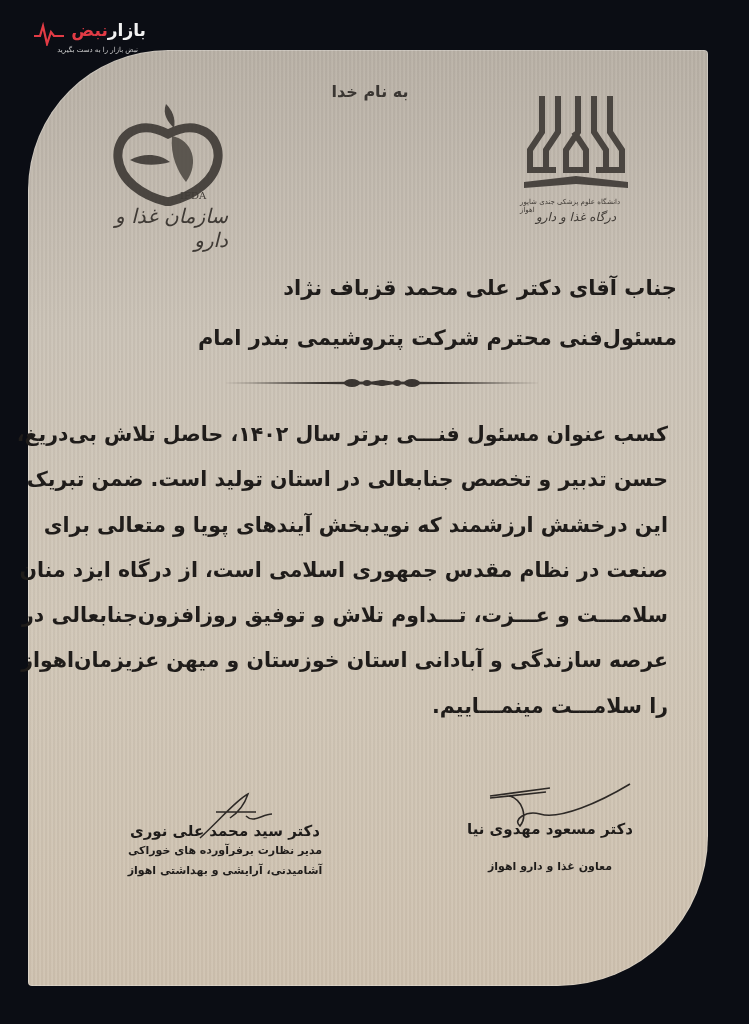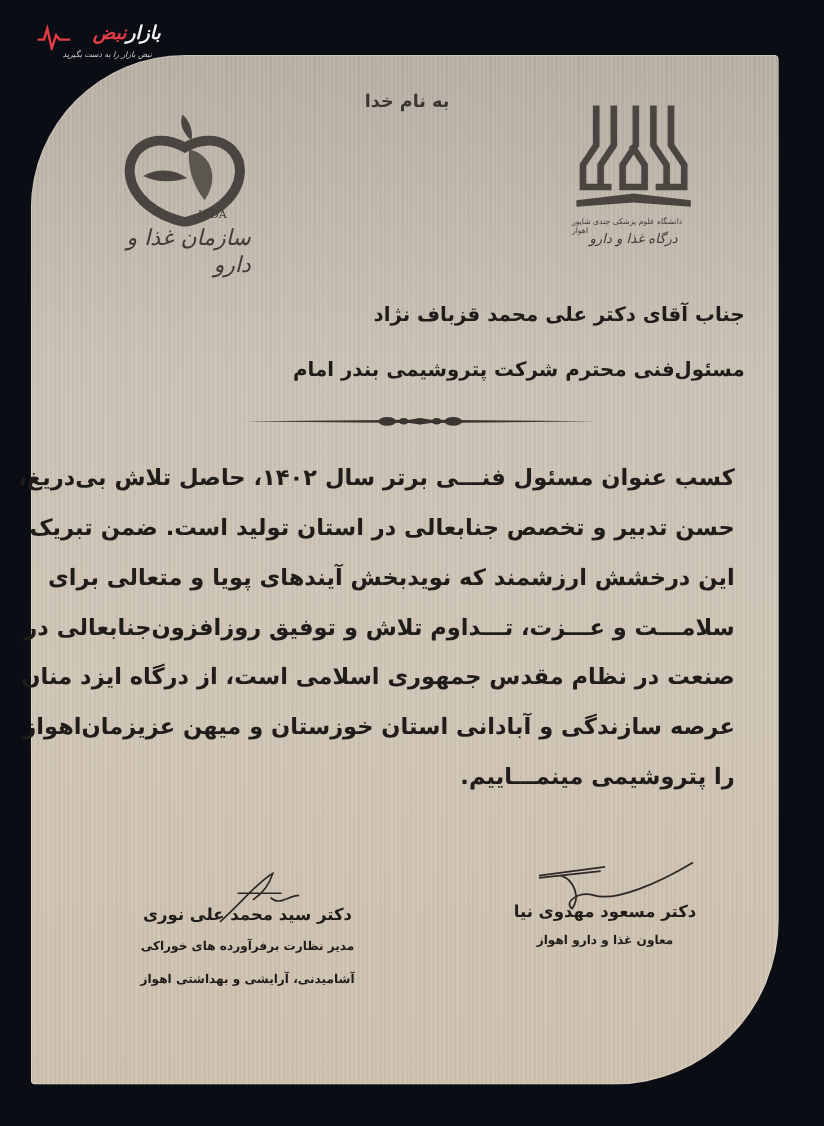--- a/index.html
+++ b/index.html
@@ -9,21 +9,21 @@
     font-family:"DejaVu Sans", sans-serif;
   }
   .bg-noise {
     position:absolute; inset:0;
     background:
       radial-gradient(circle at 20% 30%, rgba(255,255,255,0.04) 0 1px, transparent 2px),
       radial-gradient(circle at 80% 70%, rgba(255,255,255,0.04) 0 1px, transparent 2px),
       #0b0d14;
   }
   .watermark {
-    position:absolute; left:34px; top:18px; width:120px; height:44px;font-style:italic;
+    position:absolute; left:34px; top:18px; width:120px; height:44px;
   }
   .wm-title {
     position:absolute; right:8px; top:2px;
     font-size:17px; font-weight:bold; color:#e23b45; direction:rtl;
     letter-spacing:-0.5px;
   }
   .wm-title .w { color:#f2f2f2; }
   .wm-sub {
     position:absolute; right:16px; top:28px; font-size:7px; color:#cfcfcf; direction:rtl; white-space:nowrap;
   }
@@ -43,21 +43,21 @@
   }
   .logo-left { position:absolute; left:108px; top:96px; width:120px; height:140px; }
   .logo-left .ifda { position:absolute; left:72px; top:94px; font-family:"DejaVu Serif", serif; font-size:10px; color:#3f3a35; }
   .logo-left .cap { position:absolute; left:0; top:108px; width:120px; text-align:right; font-family:"DejaVu Serif", serif; font-size:20px; color:#3f3a35; direction:rtl; font-style:italic; }
   .logo-right { position:absolute; left:520px; top:92px; width:120px; height:150px; }
   .logo-right .l1 { position:absolute; left:0; top:106px; width:112px; text-align:left; font-size:7px; color:#3f3a35; direction:rtl; }
   .logo-right .l2 { position:absolute; left:0; top:118px; width:112px; text-align:center; font-family:"DejaVu Serif", serif; font-size:12px; color:#3f3a35; direction:rtl; font-style:italic; }
 
   .recipient {
     position:absolute; right:72px; width:560px; text-align:right; direction:rtl;
-    font-size:18px; font-weight:bold; color:#1f1c1a;
+    font-size:21px; font-weight:bold; color:#1f1c1a;
   }
   .r1 { top:276px; }
   .r2 { top:326px; }
   .divider { position:absolute; left:222px; top:376px; width:320px; height:14px; }
 
   .body-text {
     position:absolute; left:98px; top:412px; width:570px;
     direction:rtl; text-align:right;
   }
   .body-line {
@@ -65,23 +65,23 @@
     white-space:nowrap; text-align:justify; text-align-last:justify;
   }
   .body-line.last { text-align-last:right; }
 
   .sig { position:absolute; direction:rtl; text-align:center; color:#1f1c1a; }
   .sig-right { left:440px; top:780px; width:220px; }
   .sig-left { left:100px; top:790px; width:250px; }
   .sig .name { font-size:15px; font-weight:bold; }
   .sig .role { font-size:11px; font-weight:bold; line-height:18px; }
   .sig-right .name { margin-top:40px; }
-  .sig-right .role { margin-top:8px; }
+  .sig-right .role { margin-top:20px; }
   .sig-left .name { margin-top:32px; }
-  .sig-left .role { margin-top:12px; }
+  .sig-left .role { margin-top:2px; }
   .scribble { position:absolute; }
 </style>
 </head>
 <body>
 
 <div class="bg-noise"></div>
 
 <div class="watermark">
   <svg class="wm-pulse" width="30" height="24" viewBox="0 0 30 24">
     <polyline points="0,14 6,14 9,4 13,22 17,10 20,14 30,14" fill="none" stroke="#e23b45" stroke-width="2.2"></polyline>
@@ -129,24 +129,24 @@
   <ellipse cx="130" cy="7" rx="8" ry="4" fill="#3a3531"></ellipse>
   <ellipse cx="145" cy="7" rx="4" ry="3" fill="#3a3531"></ellipse>
   <ellipse cx="175" cy="7" rx="4" ry="3" fill="#3a3531"></ellipse>
   <ellipse cx="190" cy="7" rx="8" ry="4" fill="#3a3531"></ellipse>
 </svg>
 
 <div class="body-text">
   <div class="body-line">کسب عنوان مسئول فنـــی برتر سال ۱۴۰۲، حاصل تلاش بی‌دریغ،</div>
   <div class="body-line">حسن تدبیر و تخصص جنابعالی در استان تولید است. ضمن تبریک</div>
   <div class="body-line">این درخشش ارزشمند که نویدبخش آیندهای پویا و متعالی برای</div>
+  <div class="body-line">صنعت در نظام مقدس جمهوری اسلامی است، از درگاه ایزد منان</div>
   <div class="body-line">سلامـــت و عـــزت، تـــداوم تلاش و توفیق روزافزون‌جنابعالی در</div>
-  <div class="body-line">صنعت در نظام مقدس جمهوری اسلامی است، از درگاه ایزد منان</div>
   <div class="body-line">عرصه سازندگی و آبادانی استان خوزستان و میهن عزیزمان‌اهواز</div>
-  <div class="body-line last">را پتروشیمی مینمـــاییم.</div>
+  <div class="body-line last">را سلامـــت مینمـــاییم.</div>
 </div>
 
 <div class="sig sig-right">
   <svg class="scribble" width="200" height="60" viewBox="0 0 200 60" style="left:10px;top:0">
     <path d="M40 16 L100 8 M40 18 L96 12 M60 16 C72 20 78 36 70 46 C62 40 76 30 90 34 C110 40 150 22 180 4" fill="none" stroke="#2d2926" stroke-width="1.6"></path>
   </svg>
   <div class="name">دکتر مسعود مهدوی نیا</div>
   <div class="role">معاون غذا و دارو اهواز</div>
 </div>
 

